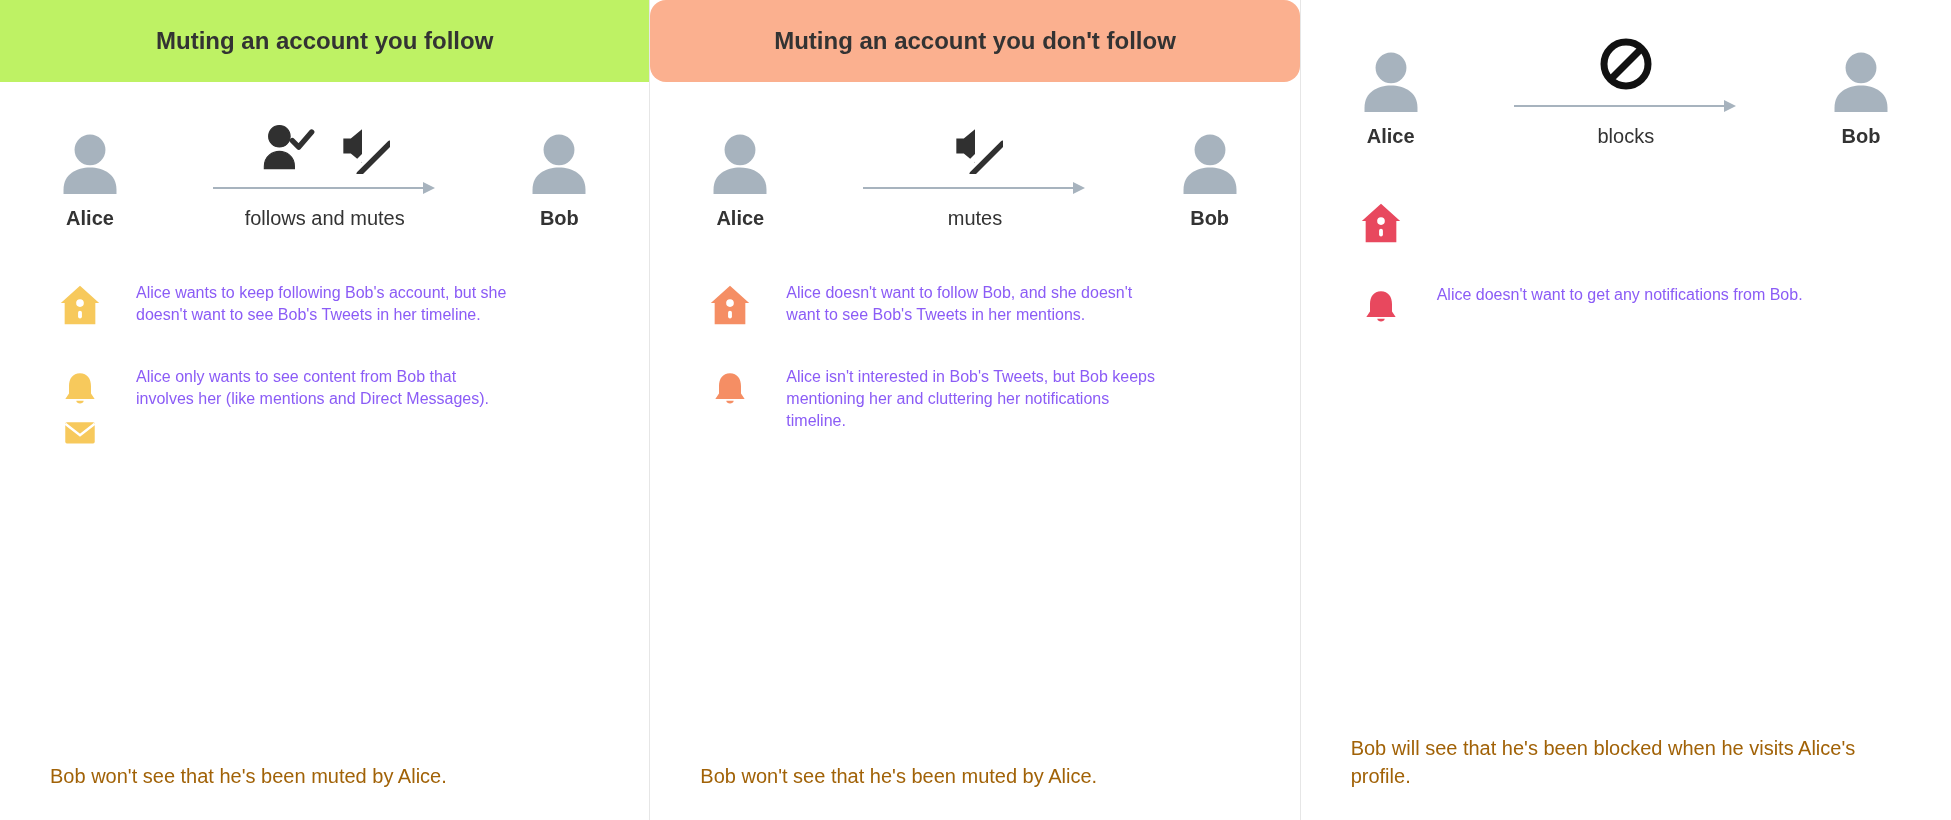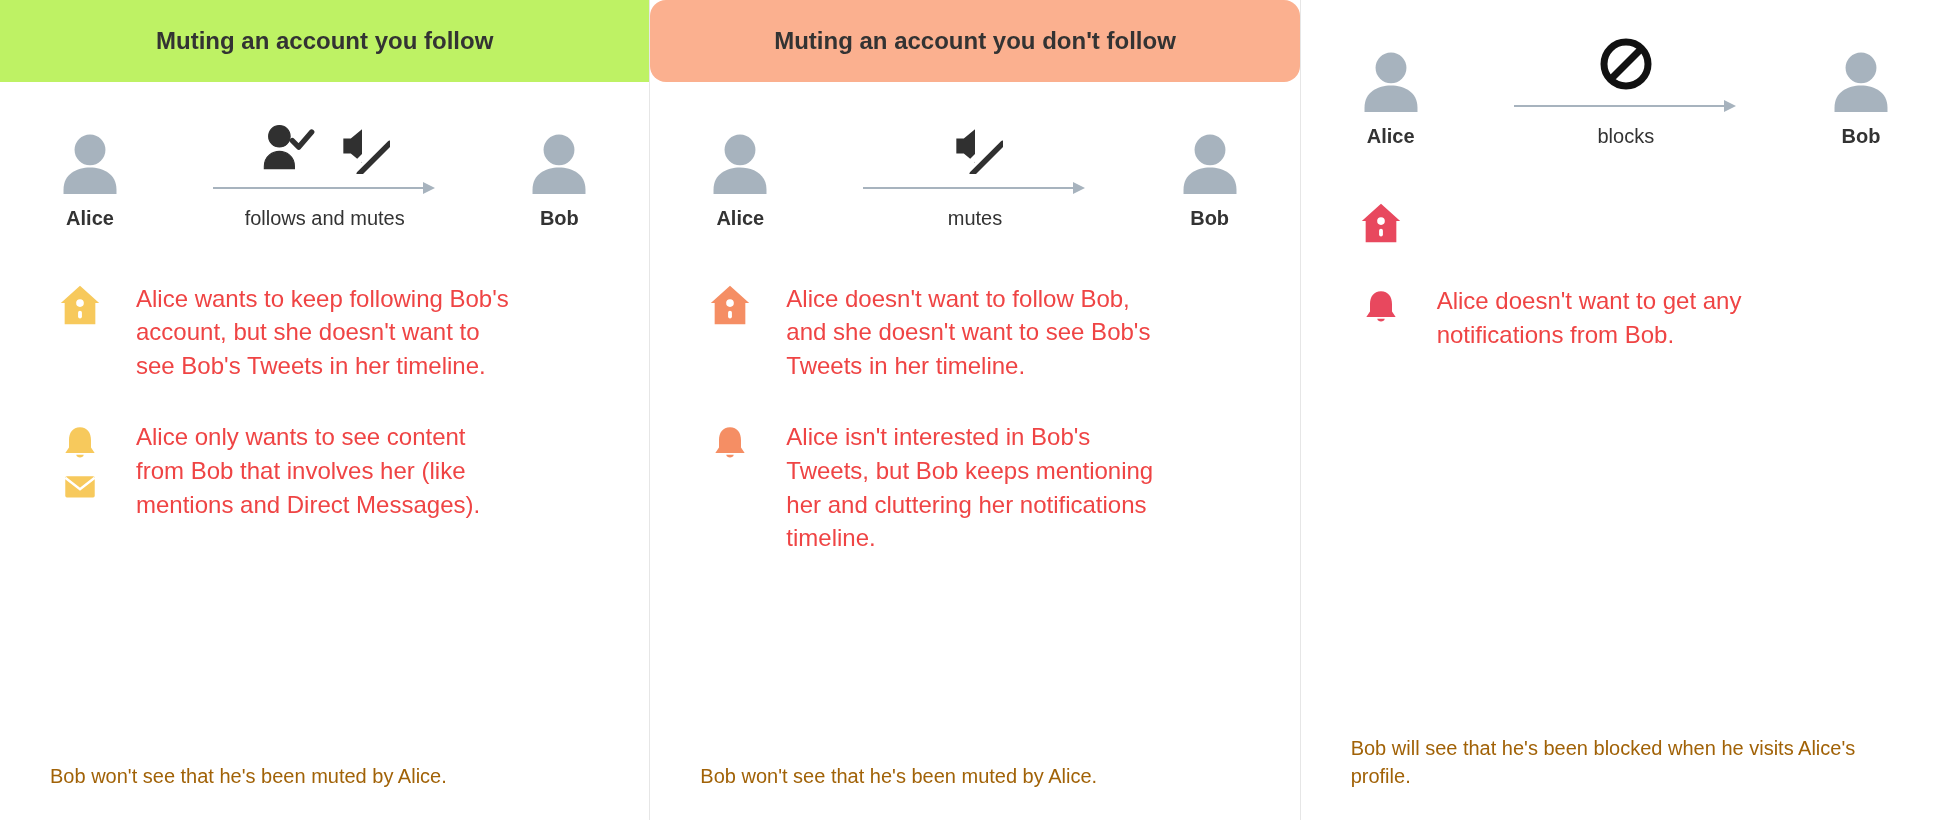--- a/index.html
+++ b/index.html
@@ -77,21 +77,21 @@
   .arrow svg { display: block; }
   .action-label {
     margin-top: 8px;
     font-size: 20px;
     color: #333;
   }
 
   .bullets { display: flex; flex-direction: column; gap: 38px; margin-bottom: 40px; }
   .bullet { display: grid; grid-template-columns: 60px 1fr; gap: 26px; align-items: flex-start; }
   .bullet-icons { display: flex; flex-direction: column; align-items: center; gap: 4px; }
-  .bullet-text { font-size: 24px; color: #ef4444; max-width: 380px; }
+  .bullet-text { font-size: 16px; color: #8b5cf6; max-width: 380px; }
 
   .footer-note { font-size: 20px; color: #a16207; margin-top: auto; }
 
   .ic-dark { fill: #303030; }
   .ic-gray { fill: #a7b3be; }
   .ic-yellow { fill: #f7c95c; }
   .ic-orange { fill: #f58e64; }
   .ic-red { fill: #e8485e; }
 
   svg { display: block; }
@@ -256,21 +256,21 @@
 
       <div class="bullets">
         <div class="bullet">
           <div class="bullet-icons">
             <span>
               <svg width="46" height="46" viewBox="0 0 48 48">
                   <use href="#birdhouse" class="ic-orange"></use>
                 </svg>
             </span>
           </div>
-          <div class="bullet-text">Alice doesn't want to follow Bob, and she doesn't want to see Bob's Tweets in her timeline.</div>
+          <div class="bullet-text">Alice doesn't want to follow Bob, and she doesn't want to see Bob's Tweets in her mentions.</div>
         </div>
         <div class="bullet">
           <div class="bullet-icons">
             <span>
               <svg width="44" height="44" viewBox="0 0 48 44">
                   <use href="#bell" class="ic-orange"></use>
                 </svg>
             </span>
           </div>
           <div class="bullet-text">Alice isn't interested in Bob's Tweets, but Bob keeps mentioning her and cluttering her notifications timeline.</div>

